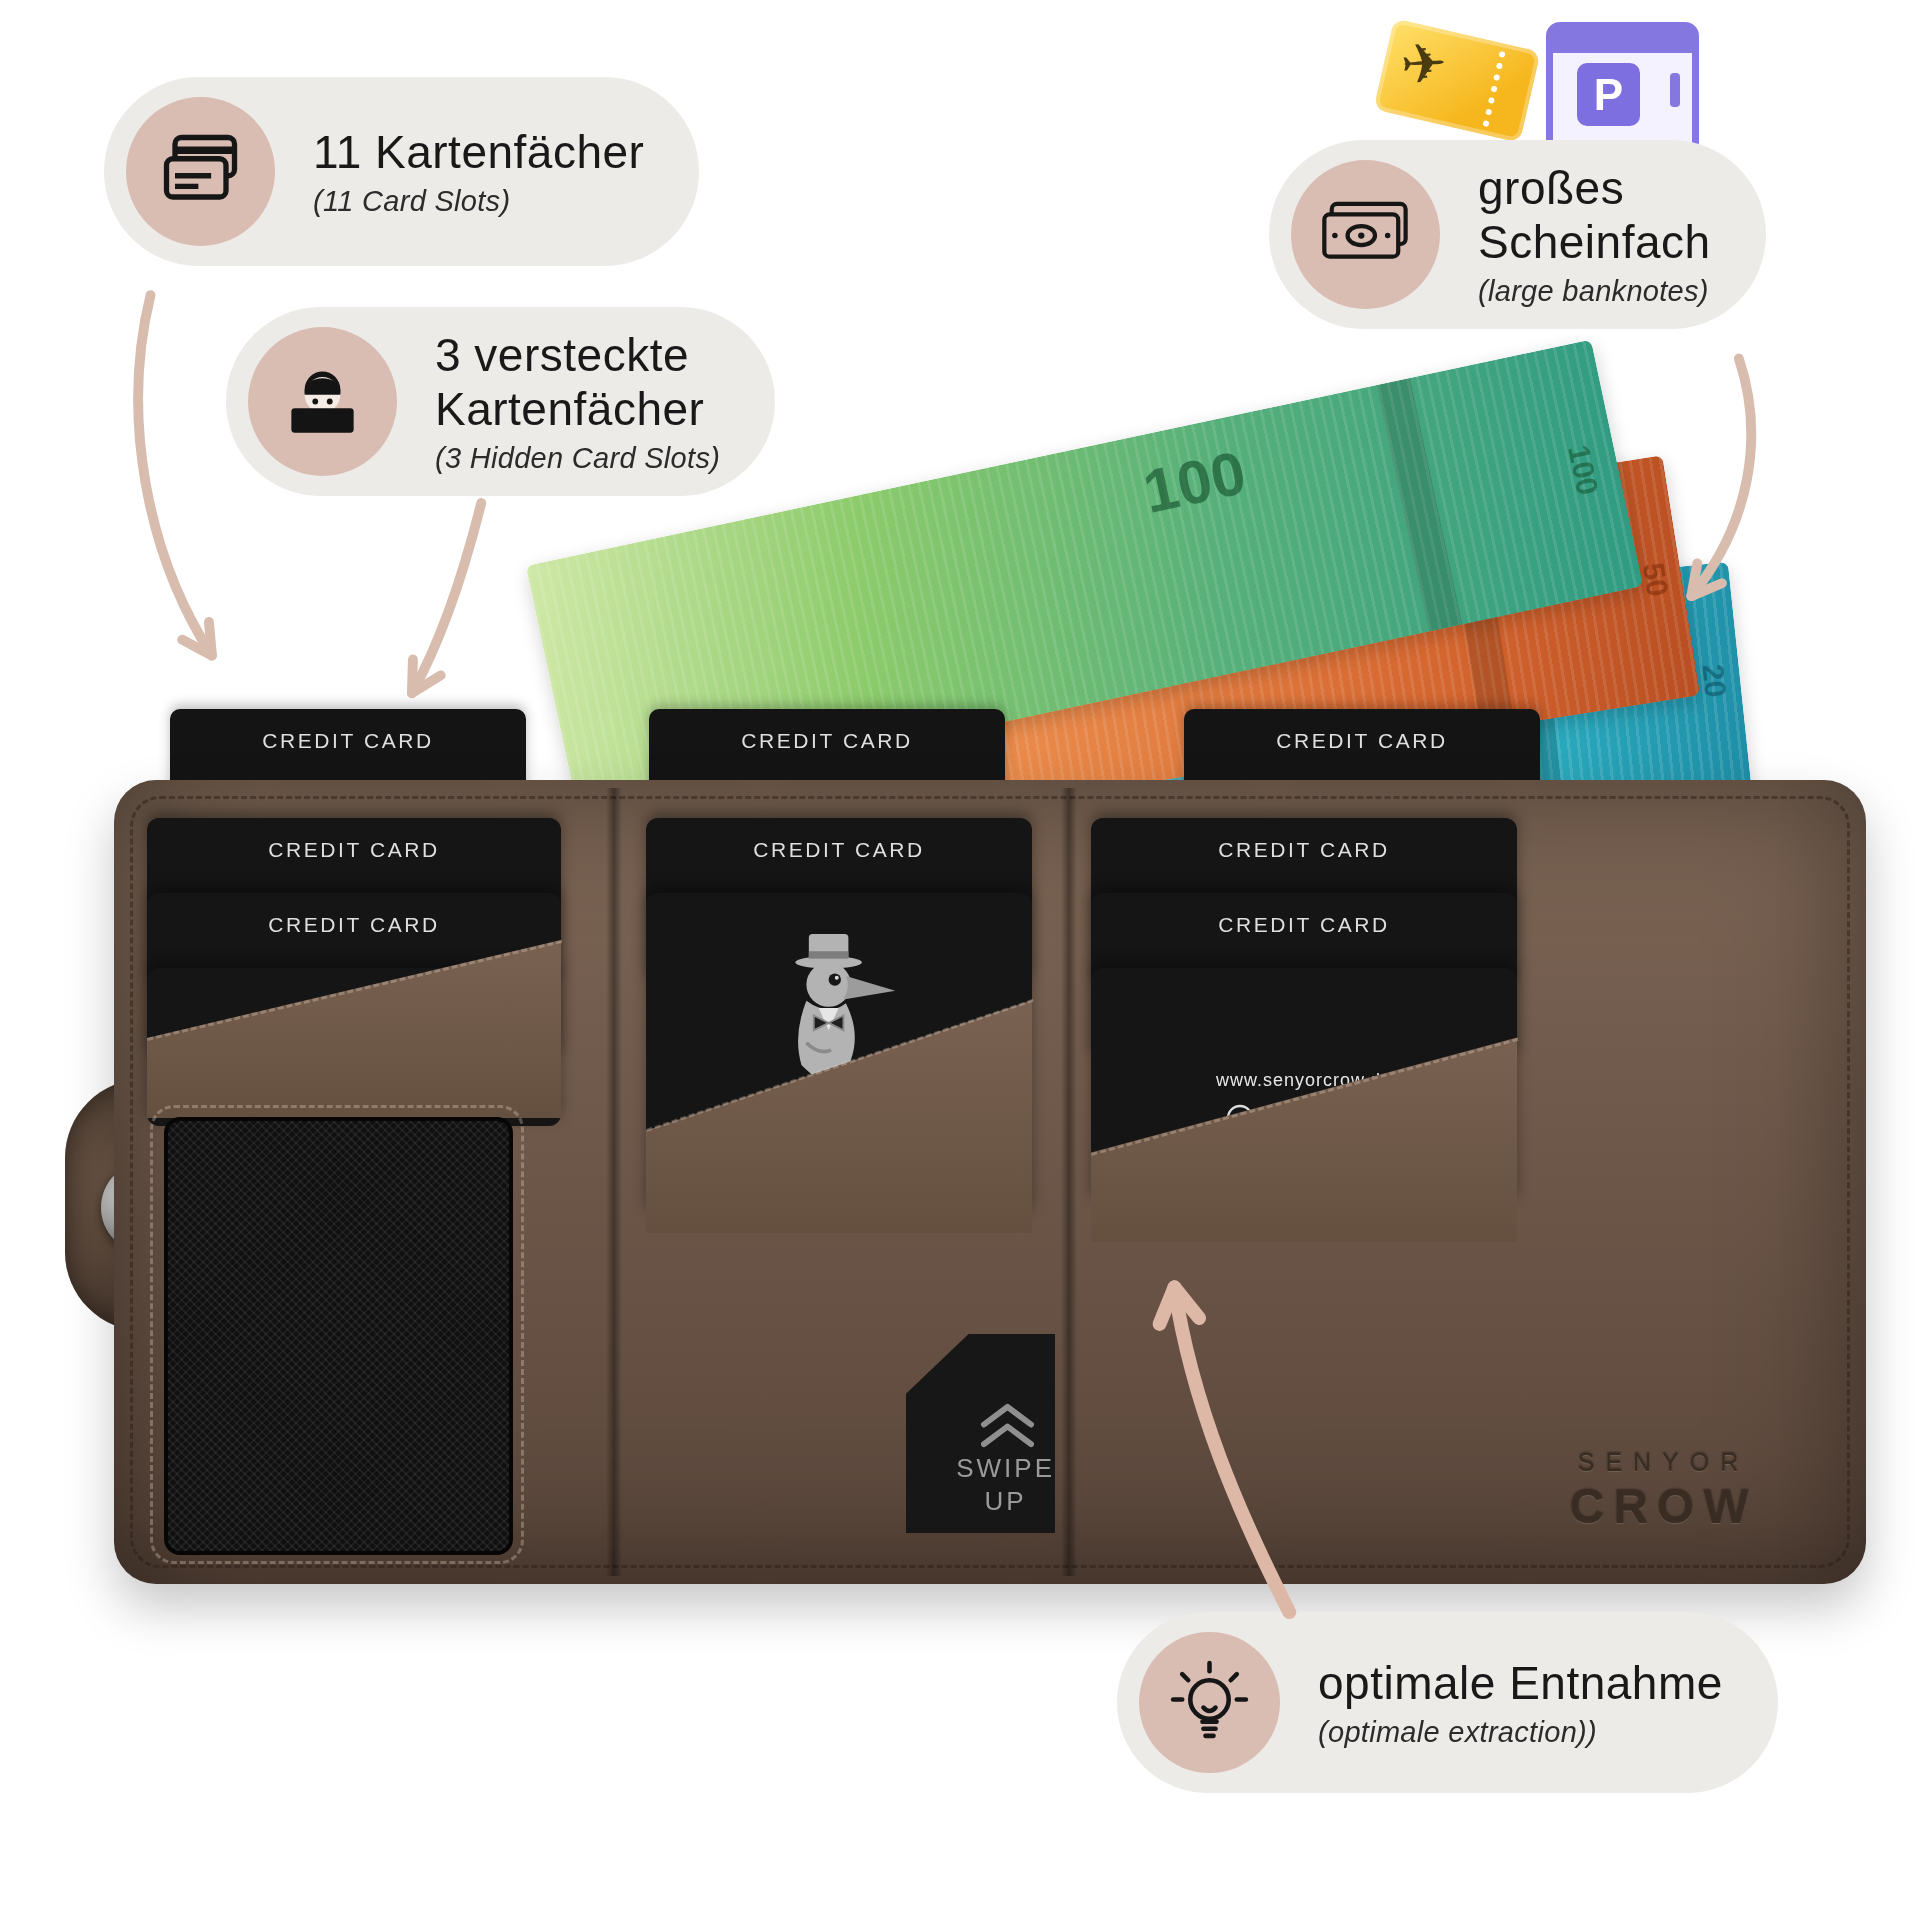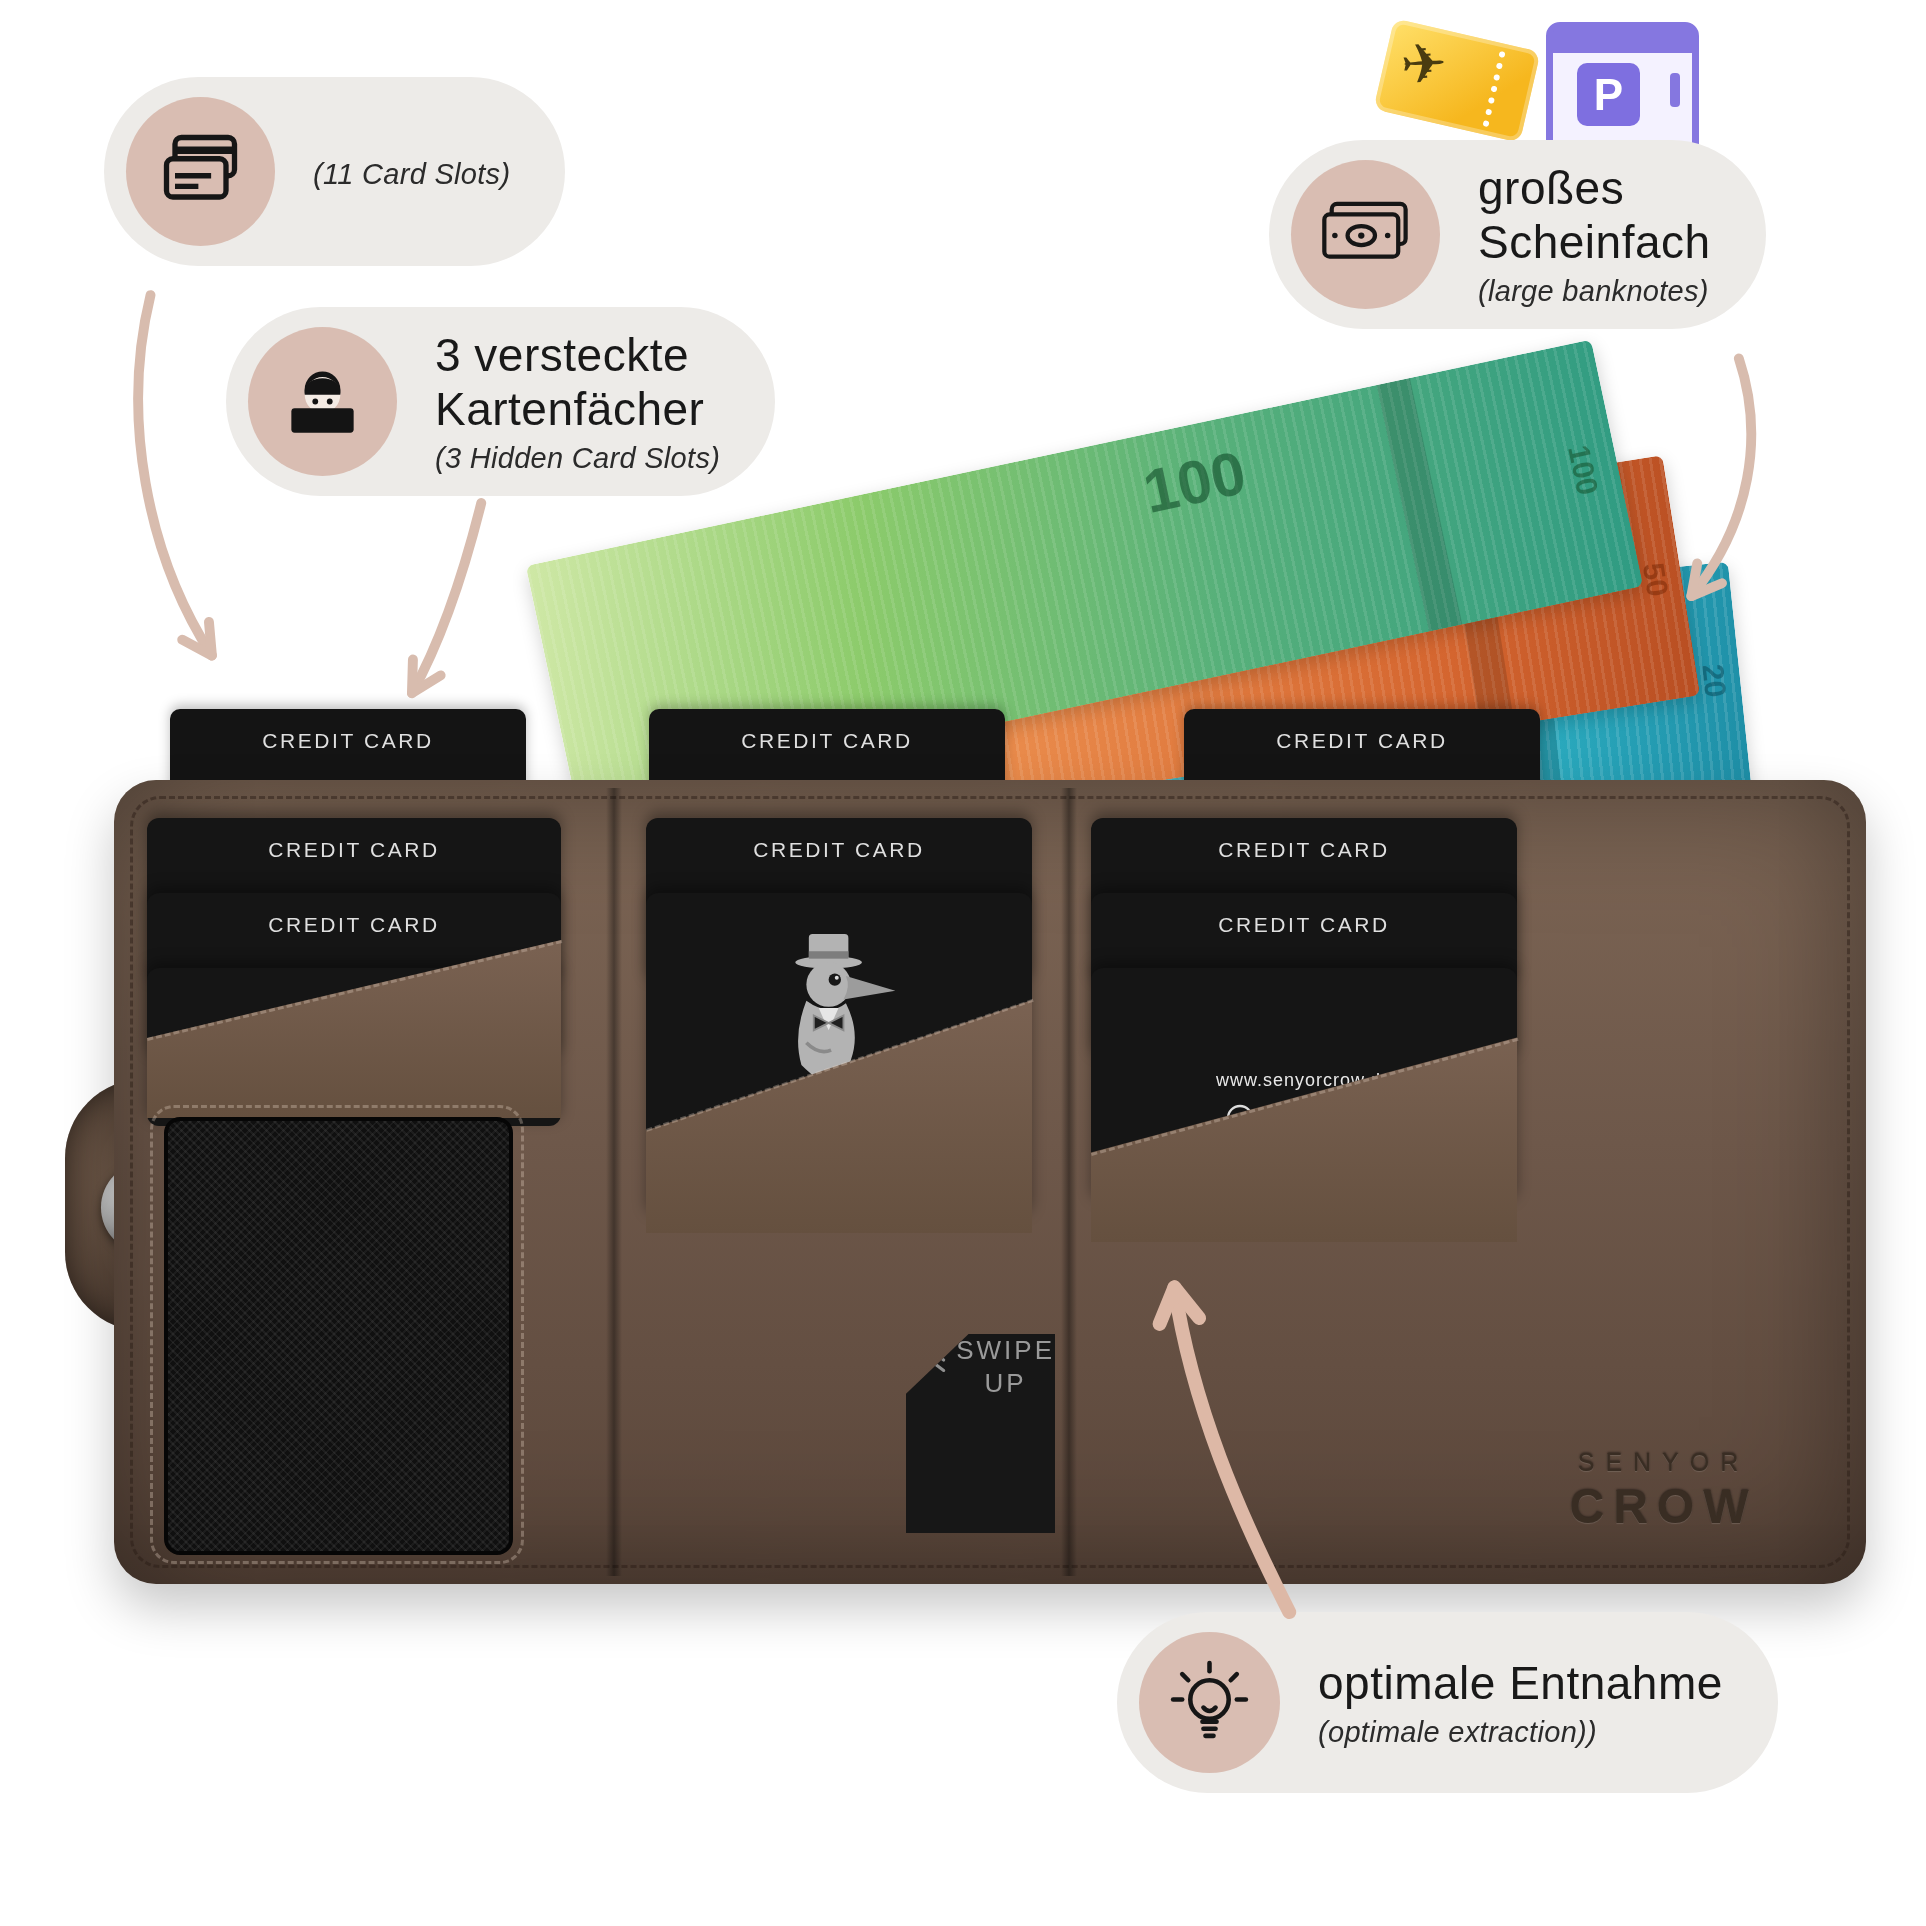--- a/index.html
+++ b/index.html
@@ -74,21 +74,21 @@
       repeating-linear-gradient(45deg,rgba(255,255,255,.06) 0 2px,rgba(0,0,0,0) 2px 6px),
       repeating-linear-gradient(-45deg,rgba(255,255,255,.05) 0 2px,rgba(0,0,0,0) 2px 6px),
       #101010;
     border:4px solid #060606;border-radius:16px;}
   .crow-wrap{position:absolute;}
   .site-card{display:flex;flex-direction:column;align-items:center;}
   .site-url{color:#e8e8e8;font-size:18px;letter-spacing:1px;margin-top:28px;}
   .social-row{display:flex;gap:12px;margin-top:12px;}
   .swipe-tab{position:absolute;background:#171717;z-index:4;
     clip-path:polygon(0 30%,42% 0,100% 0,100% 100%,0 100%);
-    display:flex;flex-direction:row;align-items:flex-start;justify-content:flex-end;padding-bottom:16px;}
+    display:flex;flex-direction:column;align-items:flex-end;justify-content:flex-end;padding-bottom:16px;}
   .swipe-text{color:#9a9a9a;font-size:26px;letter-spacing:3px;text-align:center;line-height:1.25;}
   .brand{position:absolute;text-align:center;color:#392d23;
     text-shadow:0 1px 1px rgba(255,255,255,.14),0 -1px 2px rgba(0,0,0,.45);margin-top:32px;}
   .brand-top{font-size:25px;letter-spacing:11px;}
   .brand-bottom{font-size:48px;letter-spacing:9px;font-weight:bold;margin-top:2px;}
   
   #snap-tab{position:absolute;left:65px;top:1079px;width:166px;height:252px;z-index:4;border-radius:79px;
     background:radial-gradient(circle at 40% 40%,#6d5848,#4c3b30 85%);
     box-shadow:inset 0 0 30px rgba(0,0,0,.5);}
   .snap{position:absolute;left:36px;top:83px;width:91px;height:91px;border-radius:50%;
@@ -118,20 +118,21 @@
     <div class="icon-circle">
       <svg width="85" height="85" viewBox="0 0 80 80">
         <rect x="16" y="8" width="56" height="36" rx="6" fill="none" stroke="#161616" stroke-width="5"></rect>
         <line x1="16" y1="20" x2="72" y2="20" stroke="#161616" stroke-width="7"></line>
         <rect x="8" y="28" width="56" height="36" rx="6" fill="#d9bdb2" stroke="#161616" stroke-width="5"></rect>
         <line x1="16" y1="44" x2="50" y2="44" stroke="#161616" stroke-width="5"></line>
         <line x1="16" y1="54" x2="38" y2="54" stroke="#161616" stroke-width="5"></line>
       </svg>
     </div>
     <div>
+      <div class="pill-title">11 Kartenfächer</div>
       <div class="pill-sub">(11 Card Slots)</div>
     </div>
   </div>
 
   <div class="pill" style="left:226px;top:307px;">
     <div class="icon-circle">
       <svg width="89" height="89" viewBox="0 0 80 80">
         <circle cx="40" cy="34" r="16" fill="#f5ece5"></circle>
         <path d="M24 34 a16 16 0 0 1 32 0 l0 -5 a16 16 0 0 0 -32 0 z" fill="#141414"></path>
         <path d="M24 30 a16 11 0 0 1 32 0 l0 4 -32 0 z" fill="#141414"></path>

